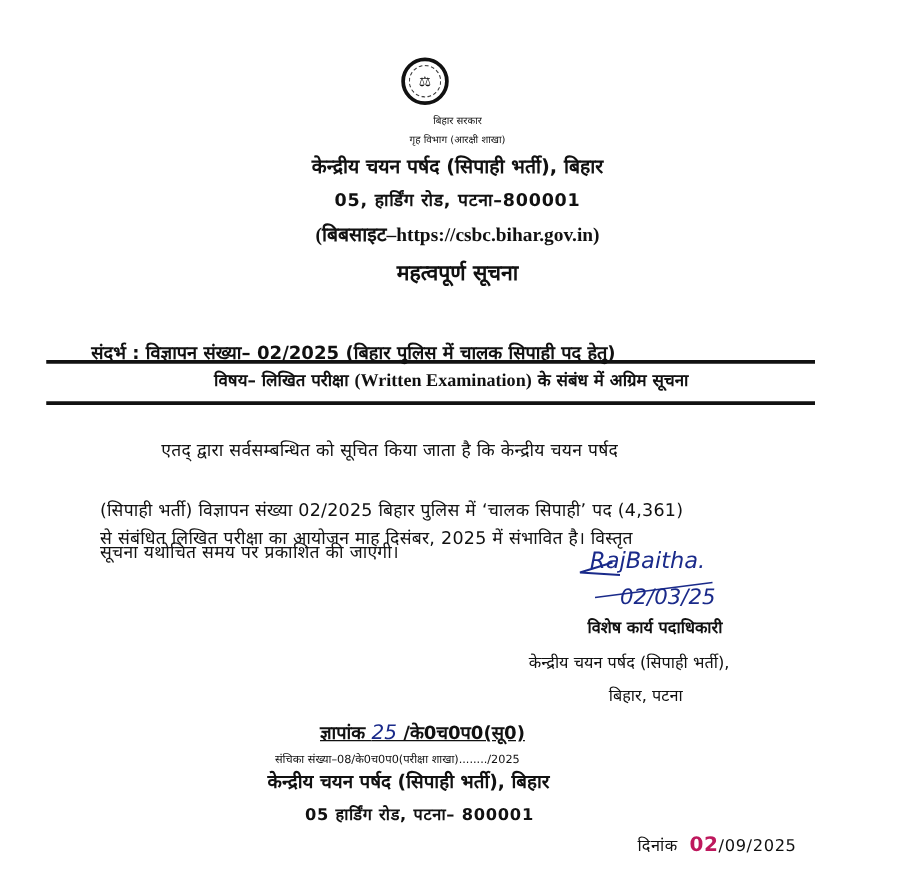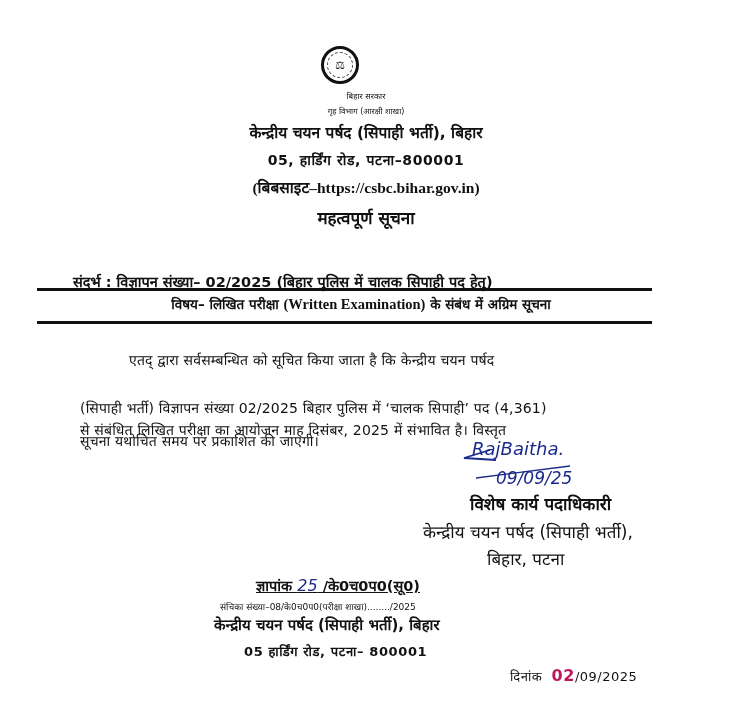--- a/index.html
+++ b/index.html
@@ -14,21 +14,21 @@
   .h1 { font-size:15.5px; font-weight:bold; }
   .addr { font-size:14px; letter-spacing:0.6px;font-weight:bold; }
   .web { font-size:15.5px; font-weight:bold; font-family:"Liberation Serif", "DejaVu Serif", serif; }
   .title { font-size:17px; font-weight:bold; }
   .ref { font-size:14.5px; font-weight:bold; }
   .rule { position:absolute; left:37px; width:615px; height:3px; background:#111; }
   .subject { font-size:13.5px; font-weight:bold; }
   .subject .en { font-family:"Liberation Serif", "DejaVu Serif", serif; font-size:14.5px; }
   .body-line { font-size:14px; letter-spacing:0.2px; }
   .sig { position:absolute; left:462px; top:438px; width:120px; height:50px; }
-  .sign-block { font-size:17px; }
+  .sign-block { font-size:13px; }
   .memo { font-size:14.5px; font-weight:bold; }
   .memo u { text-decoration:underline; }
   .hand { font-family:"DejaVu Sans", sans-serif; font-weight:normal; font-style:italic; font-size:16px; }
   .file { font-size:9px; }
   .date { font-size:13px; letter-spacing:0.5px; }
 </style>
 </head>
 <body>
 
 <div class="emblem">
@@ -53,21 +53,21 @@
 <div class="abs body-line" style="left:80px; top:377px;margin-top:21px;">(सिपाही भर्ती) विज्ञापन संख्या 02/2025 बिहार पुलिस में ‘चालक सिपाही’ पद (4,361)</div>
 <div class="abs body-line" style="left:80px; top:420px;">से संबंधित लिखित परीक्षा का आयोजन माह दिसंबर, 2025 में संभावित है। विस्तृत</div>
 <div class="abs body-line" style="left:80px; top:431px;">सूचना यथोचित समय पर प्रकाशित की जाएगी।</div>
 
 <div class="sig">
   <svg width="130" height="56" viewBox="0 0 130 56">
     <path d="M28 12 L2 20 L34 22" stroke="#1a2a8a" stroke-width="1.8" fill="none"></path>
     <path d="M14 40 L108 28" stroke="#1a2a8a" stroke-width="1.4" fill="none"></path>
   </svg>
   <div class="abs hand" style="left:10px; top:0px; color:#1a2a8a; font-size:18px;">RajBaitha.</div>
-  <div class="abs hand" style="left:34px; top:30px; color:#1a2a8a; font-size:17px;">09/09/25</div>
+  <div class="abs hand" style="left:34px; top:30px; color:#1a2a8a; font-size:17px;">02/03/25</div>
 </div>
 
 <div class="abs sign-block" style="left:470px; top:492px; font-weight:bold;">विशेष कार्य पदाधिकारी</div>
 <div class="abs sign-block" style="left:423px; top:520px;">केन्द्रीय चयन पर्षद (सिपाही भर्ती),</div>
 <div class="abs sign-block" style="left:487px; top:547px;">बिहार, पटना</div>
 
 <div class="abs memo" style="left:256px; top:575px;"><u><span>ज्ञापांक </span><span class="hand" style="color:#1a2a8a;">25</span><span> /के0च0प0(सू0)</span></u></div>
 <div class="abs file" style="left:220px; top:600px;">संचिका संख्या–08/के0च0प0(परीक्षा शाखा)......../2025</div>
 <div class="abs h1" style="left:214px; top:614px; font-size:15px;">केन्द्रीय चयन पर्षद (सिपाही भर्ती), बिहार</div>
 <div class="abs addr" style="left:244px; top:642px; font-size:13px;">05 हार्डिंग रोड, पटना– 800001</div>

